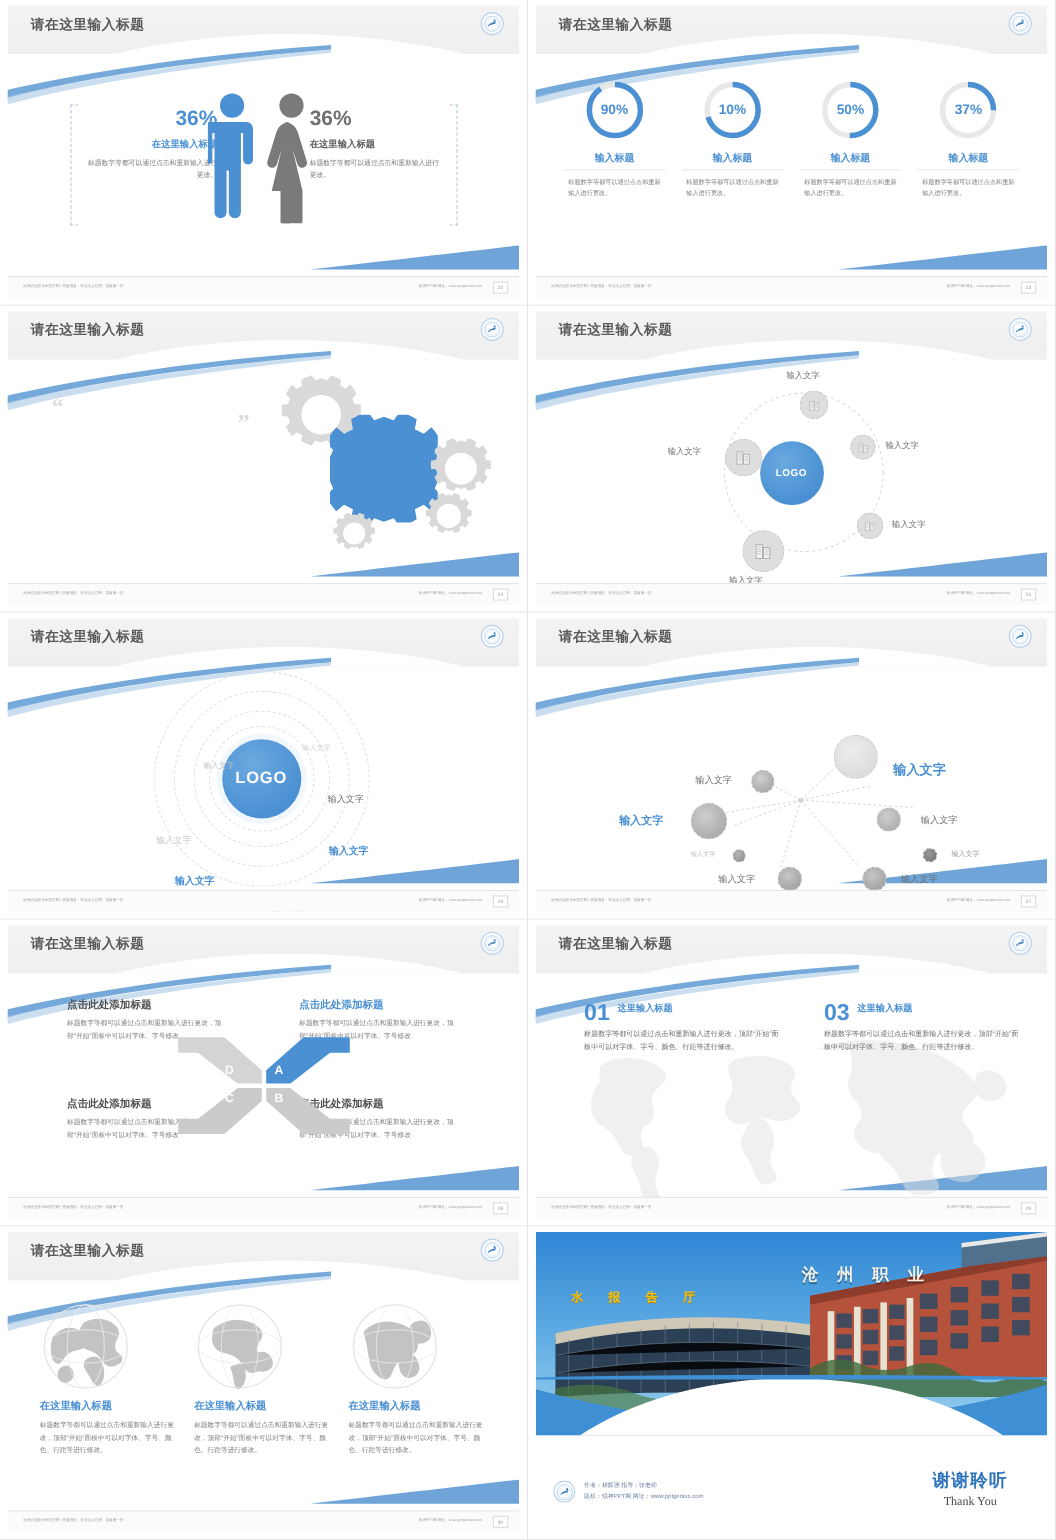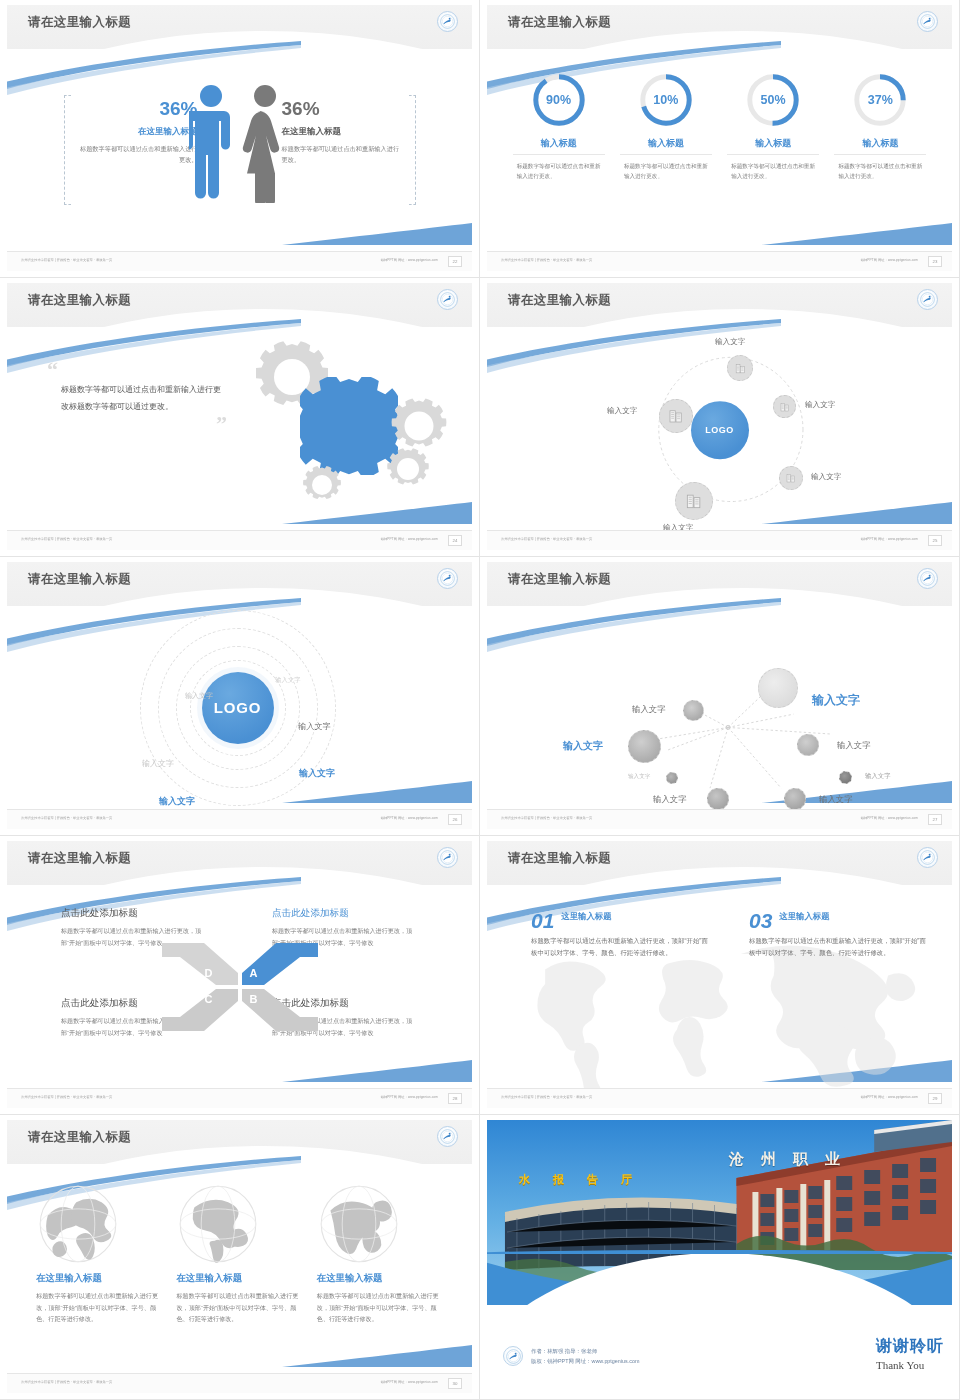--- a/index.html
+++ b/index.html
@@ -139,30 +139,30 @@
   .clbl{ position:absolute; white-space:nowrap;}
 
   
   .net{ position:absolute; inset:0;}
   .nnode{ position:absolute; border-radius:50%; border:1px dashed #cfcfcf;}
   .nlab{ position:absolute; white-space:nowrap;}
 
   
   .quad{ position:absolute; inset:0;}
   .qbox{ position:absolute; width:150px;}
-  .qttl{ font-size:9.6px; font-weight:400; margin-bottom:5px;}
+  .qttl{ font-size:9.6px; font-weight:700; margin-bottom:5px;}
   .qdesc{ font-size:6.1px; line-height:1.9; color:#7d7d7d;}
   .arrows{ position:absolute; left:50%; top:50%; transform:translate(-50%,-50%); width:160px;height:120px;}
   .qletter{ position:absolute; font-size:11px; font-weight:700; color:#fff;}
 
   
   .mapbg{ position:absolute; left:0; right:0; top:40px; bottom:10px; opacity:.5;}
   .numcol{ position:absolute; top:26px; width:180px;}
   .numrow{ display:flex; gap:7px; align-items:flex-start;}
-  .bignum{ font-size:21px; font-weight:700; font-style:italic; color:#4a90d3; line-height:.95;}
+  .bignum{ font-size:21px; font-weight:700; color:#4a90d3; line-height:.95;}
   .numttl{ font-size:8.4px; font-weight:700; color:#4a90d3;}
   .numdesc{ font-size:6.4px; line-height:1.9; color:#6e6e6e; margin-top:4px;}
 
   
   .globes{ position:absolute; inset:0; display:flex; justify-content:space-around; padding:16px 22px 0;}
   .gcol{ width:126px;}
   .gimg{ height:88px; display:flex;align-items:center;justify-content:flex-start;}
   .gttl{ font-size:9.4px; font-weight:700; color:#4a90d3; margin-top:4px;}
   .gdesc{ font-size:6.1px; line-height:1.9; color:#7d7d7d; margin-top:5px;}
 
@@ -178,21 +178,21 @@
     content:""; position:absolute; left:0;right:0;top:-3px;height:4px;
     background:#3f8fd4; border-radius:50% 50% 0 0 / 100% 100% 0 0;
   }
   .credit{ position:absolute; left:16px; bottom:26px; display:flex; gap:8px; align-items:center;}
   .credit .clogo2{
     width:20px;height:20px;border-radius:50%;border:1px solid #bcd4ea;
     background:radial-gradient(circle at 50% 45%,#fff 40%,#eaf3fb 100%);
     display:flex;align-items:center;justify-content:center;
   }
   .creditlines{ font-size:5.4px; line-height:1.95; color:#6d84a0;}
-  .tyblock{ position:absolute; right:8px; bottom:22px; }
+  .tyblock{ position:absolute; right:36px; bottom:22px; text-align:center;}
   .ty-cn{ font-size:16px; font-weight:700; color:#2d74bd; letter-spacing:1px;}
   .ty-en{ font-size:11px; color:#4b4b4b; margin-top:2px; font-family:"Liberation Serif",serif;}
 </style>
 </head>
 <body>
 
 <div class="deck">
 
   <div class="slide">
     <div class="pad">
@@ -357,21 +357,20 @@
         <path d="M0 44 C60 30 160 12 300 2 L300 6 C165 17 64 34 6 50 Z" fill="#6ea4d8" opacity=".95"></path>
         <path d="M0 50 C60 36 160 18 300 6 L300 9 C165 22 64 40 6 56 Z" fill="#a9c8e6" opacity=".6"></path>
       </svg>
       <svg class="swoosh-br" viewBox="0 0 190 26" preserveAspectRatio="none">
         <path d="M190 0 L190 22 L0 22 C70 14 140 6 190 0 Z" fill="#6ea4d8"></path>
       </svg>
 
       <div class="body">
         <div class="quote">
           <div class="qm">“</div>
-          <div class="qtext">标题数字等都可以通过点击和重新输入进行更改标题数字等都可以通过更改。</div>
           <div class="qm close">”</div>
         </div>
 
         <div class="gears">
 
           <div class="gear" style="left:42px;top:6px;width:72px;height:72px;">
             <svg viewBox="0 0 100 100" style="position:absolute;inset:0;width:100%;height:100%">
               <path d="M50 4 l7.5 2.7 4.6-6.3 q7.1 1.6 13.2 5.5 l-1.4 7.7 6.9 3.5 5.9-5.1 q5 5.3 7.8 12 l-5.3 5.7 3.1 7.1 7.7.6 q1.3 7.2 0 14.4 l-7.7.6-3.1 7.1 5.3 5.7 q-2.8 6.7-7.8 12 l-5.9-5.1-6.9 3.5 1.4 7.7 q-6.1 3.9-13.2 5.5 l-4.6-6.3-7.5 2.7-7.5-2.7-4.6 6.3 q-7.1-1.6-13.2-5.5 l1.4-7.7-6.9-3.5-5.9 5.1 q-5-5.3-7.8-12 l5.3-5.7-3.1-7.1-7.7-.6 q-1.3-7.2 0-14.4 l7.7-.6 3.1-7.1-5.3-5.7 q2.8-6.7 7.8-12 l5.9 5.1 6.9-3.5-1.4-7.7 q6.1-3.9 13.2-5.5 l4.6 6.3z" fill="#d9d9d9"></path>
               <circle cx="50" cy="50" r="25" fill="#fff"></circle>
             </svg>

